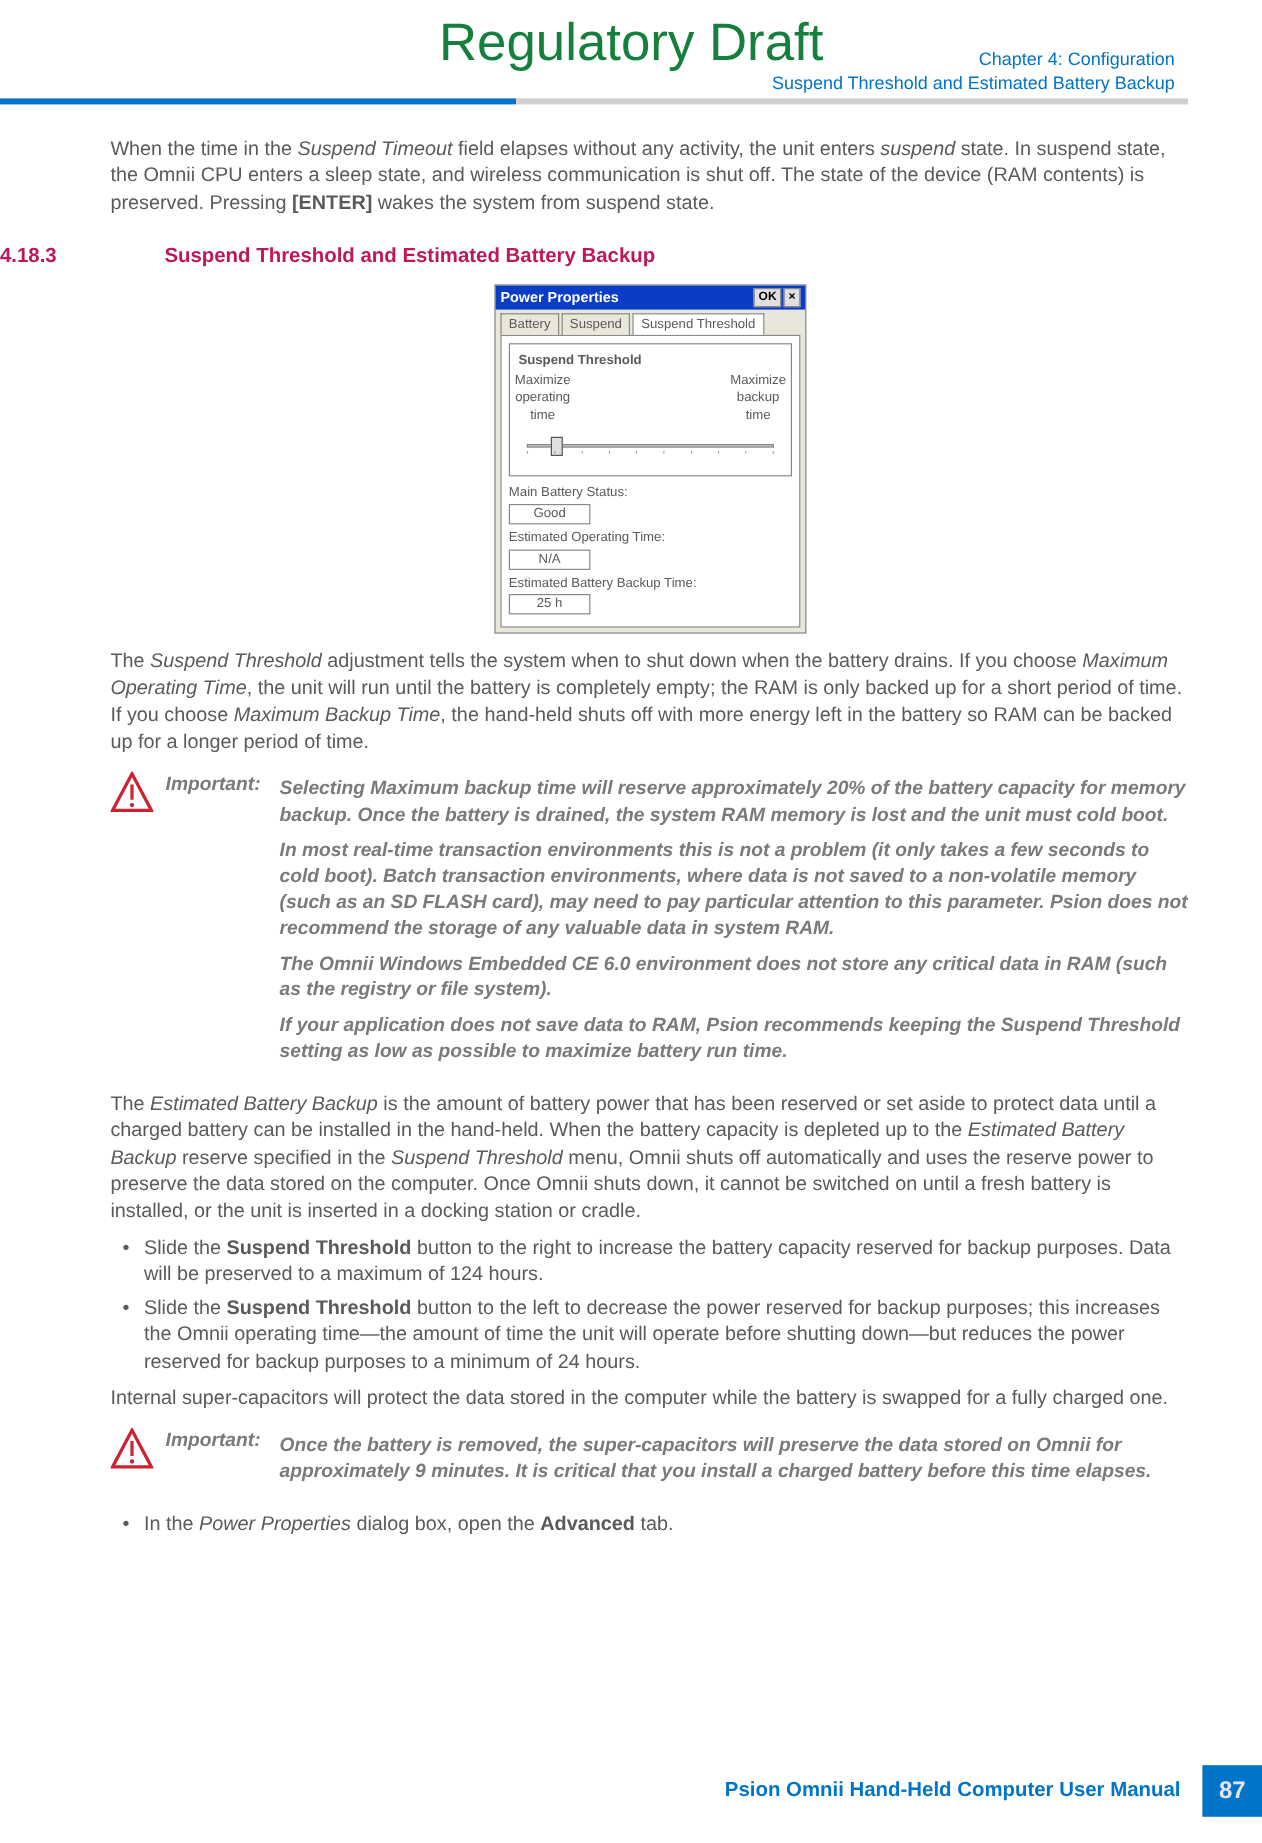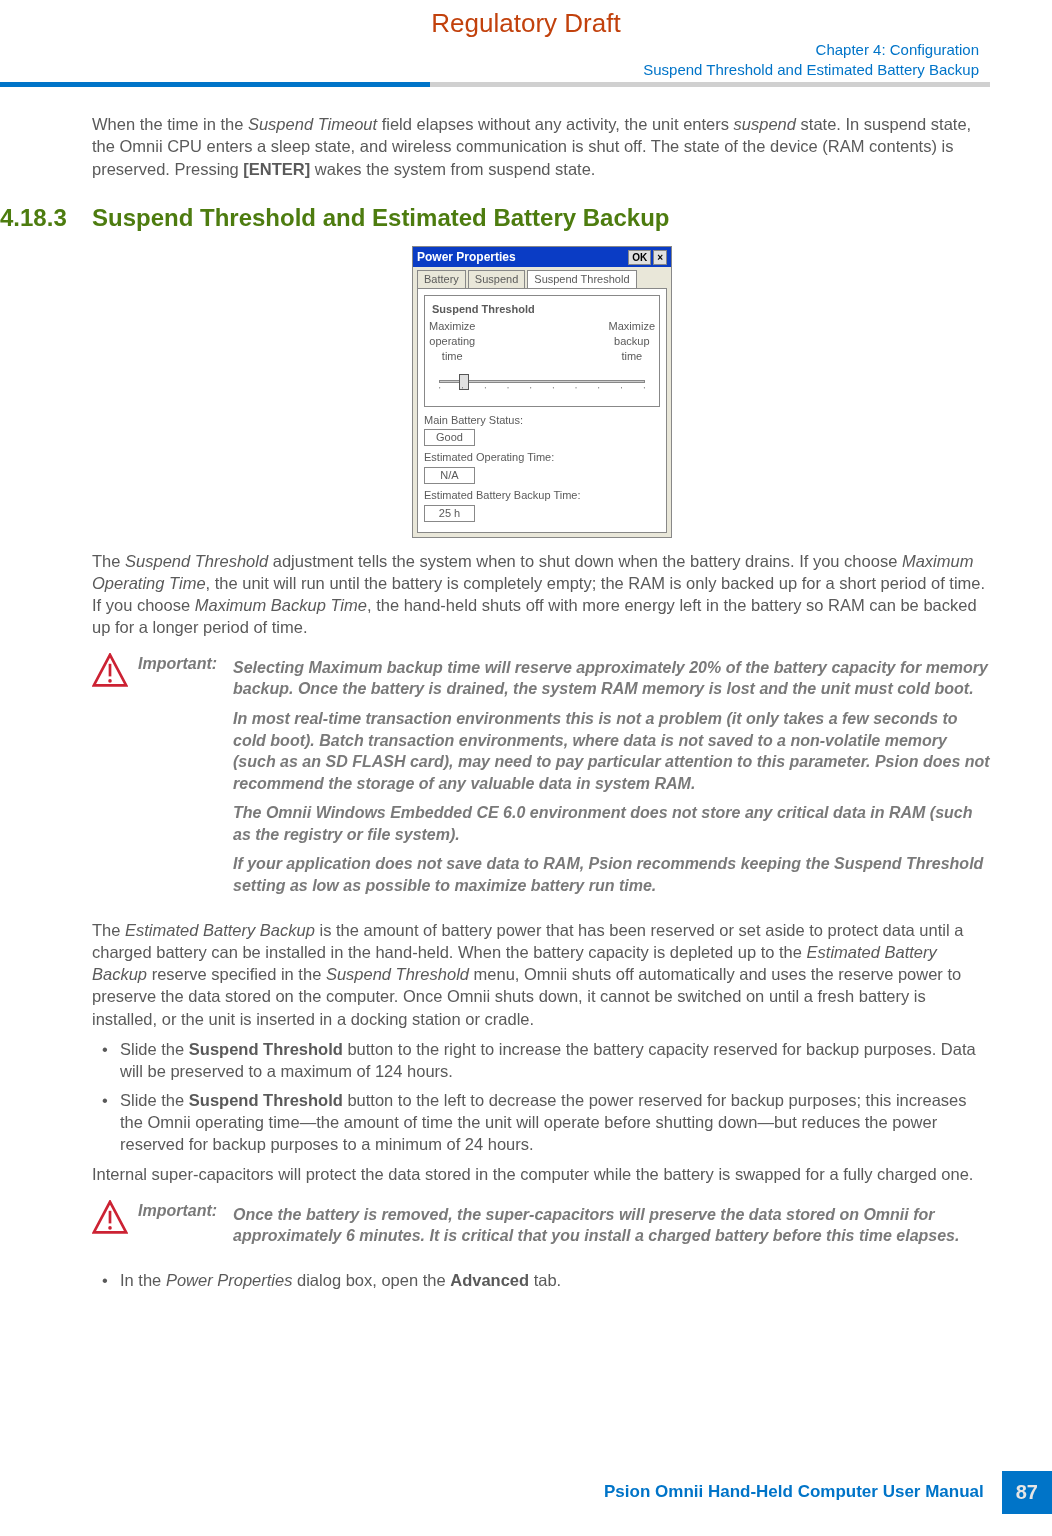--- a/index.html
+++ b/index.html
@@ -12,22 +12,22 @@
       position: relative;
       font-size: 16.5px;
       line-height: 1.35;
     }
     .watermark {
       position: absolute;
       top: 6px;
       left: 0;
       right: 0;
       text-align: center;
-      color: #c2410c;
-      font-size: 26px;
+      color: #15803d;
+      font-size: 44px;
       font-weight: 400;
     }
     .header {
       position: absolute;
       top: 40px;
       right: 73px;
       text-align: right;
       color: #0074c8;
       font-size: 15px;
     }
@@ -52,26 +52,27 @@
       top: 105px;
       left: 92px;
       right: 60px;
     }
     .para {
       color: #5a5a5a;
       margin: 8px 0;
     }
     .section-head {
       font-weight: bold;
-      color: #4d7c0f;
-      font-size: 24px;
+      color: #be185d;
+      font-size: 17px;
       margin-top: 22px;
       margin-bottom: 12px;
       margin-left: -92px;
       display: flex;
+      gap: 45px;
     }
     .section-num {
       display: inline-block;
       width: 92px;
       font-weight: bold;
     }
     .section-title {
       font-weight: bold;
     }
     .bold { font-weight: bold; color: #5a5a5a; }
@@ -178,21 +179,21 @@
       justify-content: space-between;
       font-size: 8px;
       color: #555;
     }
     .ss-label {
       font-size: 11px;
       margin-top: 4px;
     }
     .ss-val {
       border: 1px solid #888;
-      width: 51px;
+      width: 68px;
       text-align: center;
       margin: 2px 0 4px 0;
       background: #fff;
       font-size: 11px;
     }
     .callout {
       display: flex;
       margin: 14px 0;
       gap: 10px;
     }
@@ -379,21 +380,21 @@
       <svg viewBox="0 0 40 40">
           <polygon points="20,2 38,36 2,36" fill="none" stroke="#c23" stroke-width="3"></polygon>
           <line x1="20" y1="12" x2="20" y2="26" stroke="#c23" stroke-width="3"></line>
           <circle cx="20" cy="31" r="2" fill="#c23"></circle>
         </svg>
     </div>
     <div class="callout-body">
       <div class="callout-inner">
         <div class="lbl">Important:</div>
         <div class="txt">
-          <p>Once the battery is removed, the super-capacitors will preserve the data stored on Omnii for approximately 6 minutes. It is critical that you install a charged battery before this time elapses.</p>
+          <p>Once the battery is removed, the super-capacitors will preserve the data stored on Omnii for approximately 9 minutes. It is critical that you install a charged battery before this time elapses.</p>
         </div>
       </div>
     </div>
   </div>
 
 
   <ul class="bullets">
     <li>
       <span>In the </span><span class="italic">Power Properties</span><span> dialog box, open the </span><span class="bold">Advanced</span><span> tab.</span>
     </li>

